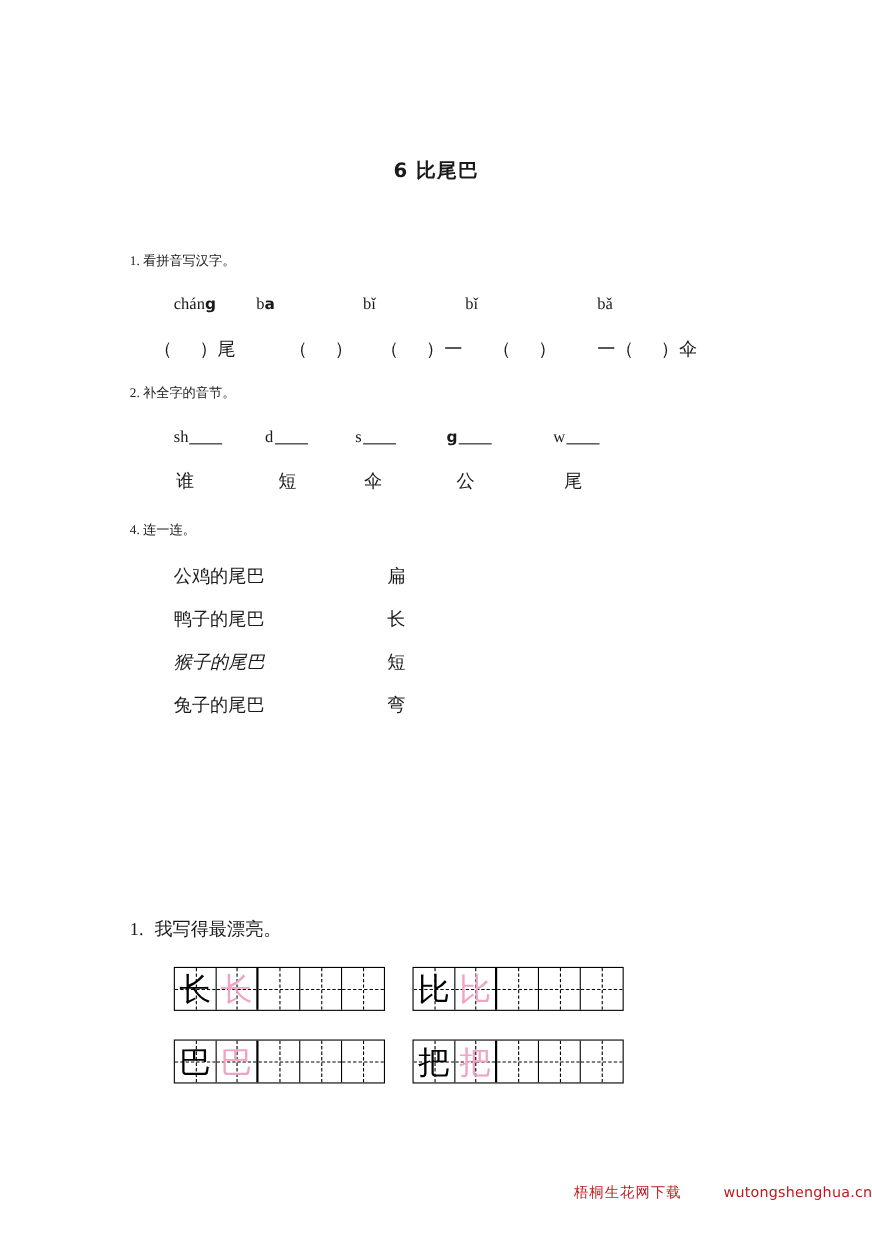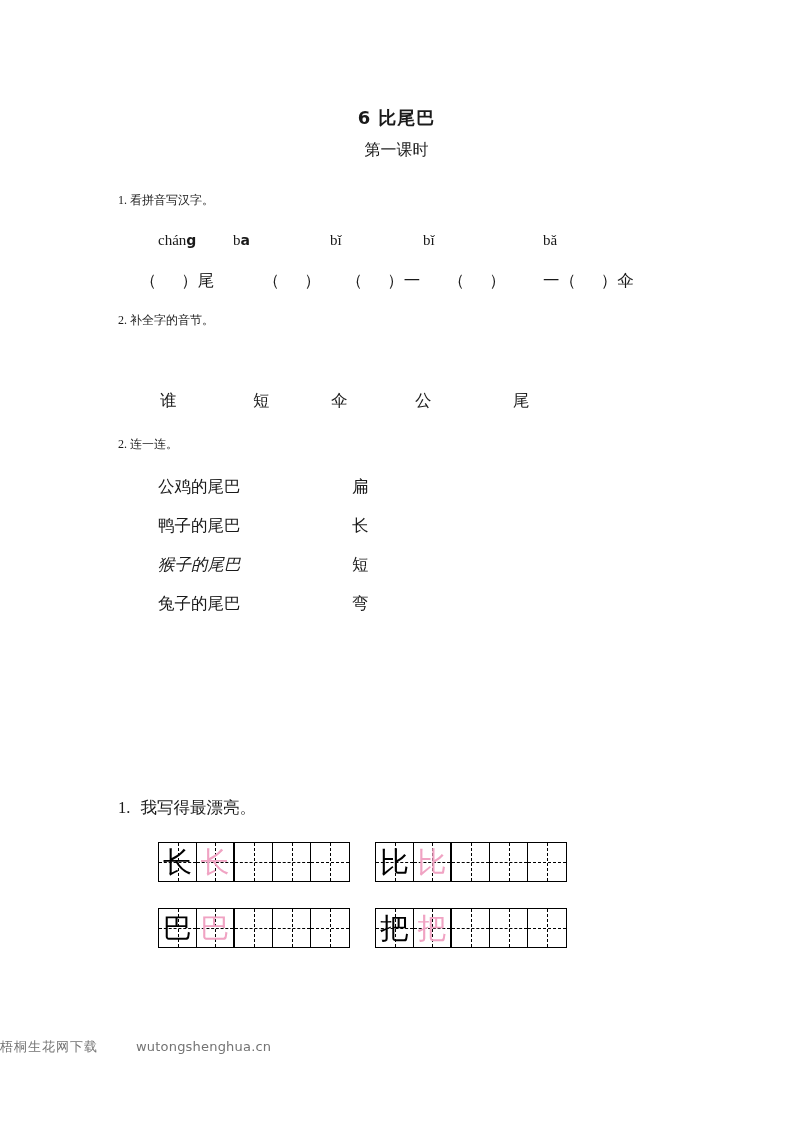--- a/index.html
+++ b/index.html
@@ -14,20 +14,21 @@
     position: relative;
     font-family: "Liberation Serif", "DejaVu Serif", serif;
     color: #1a1a1a;
     overflow: hidden;
   }
   .page {
     position: relative;
     width: 793px;
     height: 802px;
     box-sizing: border-box;
+    margin-top: 37px;
   }
 
   
   .doc-title {
     position: absolute;
     left: 0; right: 0;
     top: 106px;
     text-align: center;
     font-family: "DejaVu Sans", "Liberation Sans", sans-serif;
     font-weight: bold;
@@ -188,22 +189,22 @@
     z-index: 2;
   }
   .tzg .glyph.ink   { color: #000000; }
   .tzg .glyph.trace { color: #f0a3c3; }
 
   
   .footer {
     position: absolute;
     top: 1038px;
     left: 0; right: 0;
-    text-align: left;
-    color: #737373;
+    text-align: right;
+    color: #b91c1c;
     font-size: 13px;
   }
   .footer .cn {
     font-family: "Liberation Serif", "DejaVu Serif", serif;
     letter-spacing: 1px;
   }
   .footer .en {
     font-family: "DejaVu Sans", "Liberation Sans", sans-serif;
     margin-left: 38px;
     letter-spacing: 0.2px;
@@ -211,21 +212,20 @@
 </style>
 </head>
 <body>
 
 <div class="page">
 
   <div class="doc-title">
     <span class="num">6</span><span>比尾巴</span>
   </div>
 
-  <div class="lesson-sub" id="sub1">第一课时</div>
 
   <div class="abs q-label" id="ex1-label">1. 看拼音写汉字。</div>
 
   <div class="pinyin-row">
     <span class="py" style="left:40px;"><span>chán</span><span class="sans-hv">g</span></span>
 
     <span class="py" style="left:115px;"><span>b</span><span class="sans-hv">a</span></span>
 
     <span class="py" style="left:212px;">bǐ</span>
 
@@ -237,30 +237,37 @@
   <div class="bracket-row">
     <span class="br" style="left:22px;">（      ）尾</span>
     <span class="br" style="left:145px;">（      ）</span>
     <span class="br" style="left:228px;">（      ）一</span>
     <span class="br" style="left:330px;">（      ）</span>
     <span class="br" style="left:425px;">一（      ）伞</span>
   </div>
 
   <div class="abs q-label" id="ex2-label">2. 补全字的音节。</div>
 
+  <div class="syl-row">
+    <span class="syl" style="left:40px;"><span>sh</span><span class="blank"></span></span>
+    <span class="syl" style="left:123px;"><span>d</span><span class="blank"></span></span>
+    <span class="syl" style="left:205px;"><span>s</span><span class="blank"></span></span>
+    <span class="syl" style="left:288px;"><span class="sans-hv">g</span><span class="blank"></span></span>
+    <span class="syl" style="left:385px;"><span>w</span><span class="blank"></span></span>
+  </div>
 
   <div class="han-row">
     <span class="han" style="left:42px;">谁</span>
     <span class="han" style="left:135px;">短</span>
     <span class="han" style="left:213px;">伞</span>
     <span class="han" style="left:297px;">公</span>
     <span class="han" style="left:395px;">尾</span>
   </div>
 
-  <div class="abs q-label" id="ex3-label">2. 连一连。</div>
+  <div class="abs q-label" id="ex3-label">4. 连一连。</div>
 
   <div class="match-left" style="top:476px;font-family:Liberation Serif, serif;">公鸡的尾巴</div>
   <div class="match-left" style="top:515px;">鸭子的尾巴</div>
   <div class="match-left" style="top:554px;font-style:italic;">猴子的尾巴</div>
   <div class="match-left" style="top:593px;">兔子的尾巴</div>
 
   <div class="match-right" style="top:476px;">扁</div>
   <div class="match-right" style="top:515px;">长</div>
   <div class="match-right" style="top:554px;">短</div>
   <div class="match-right" style="top:593px;">弯</div>

